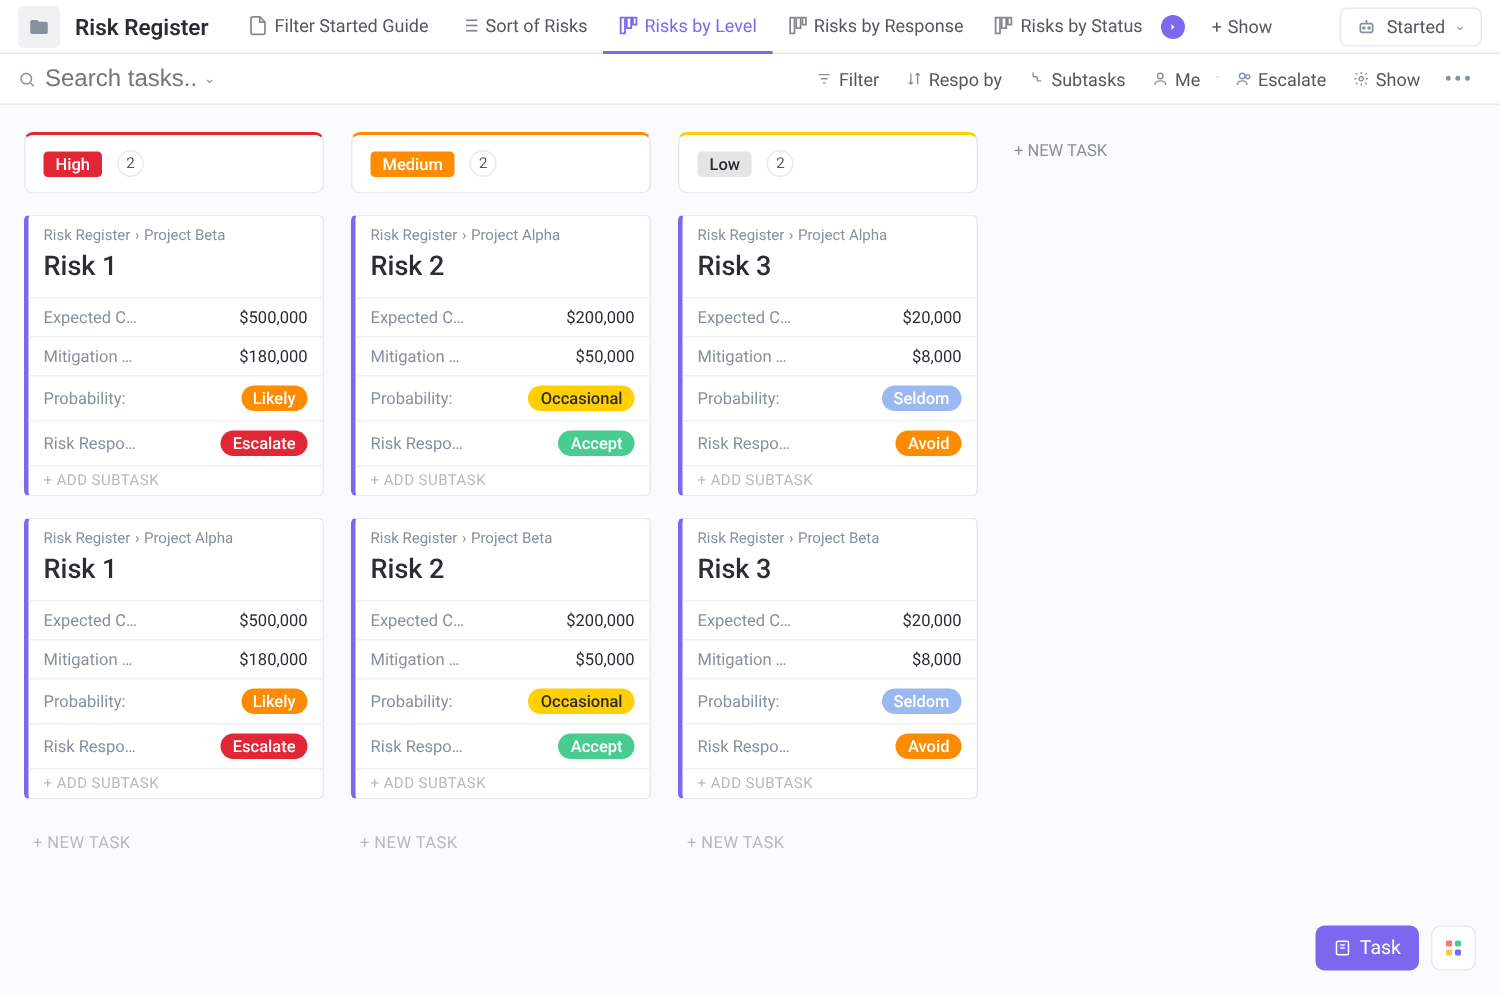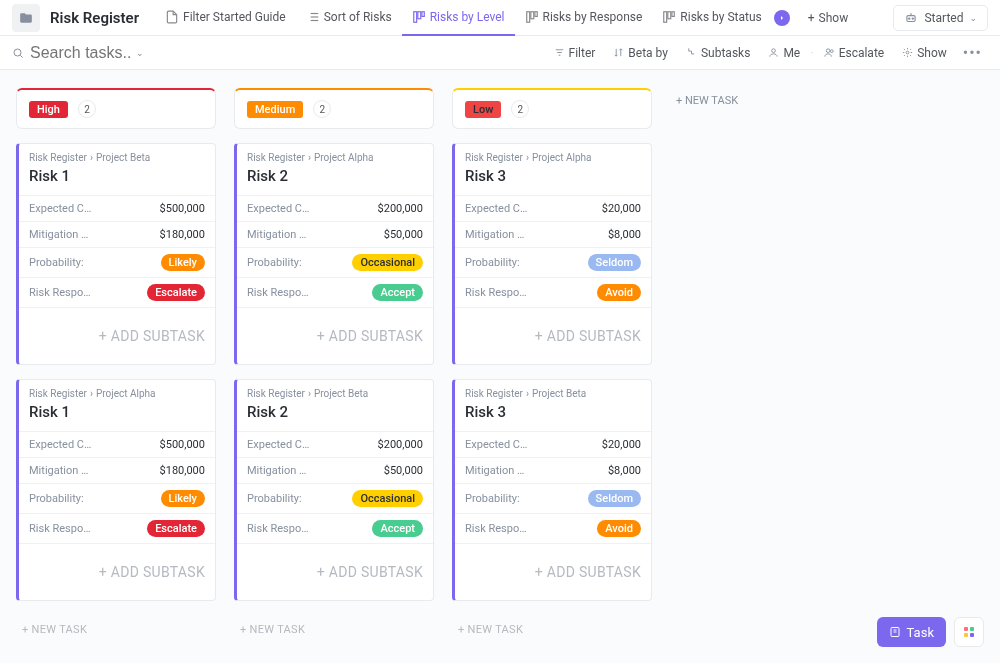--- a/index.html
+++ b/index.html
@@ -33,26 +33,26 @@
 .column { width: 200px; flex-shrink: 0; display: flex; flex-direction: column; gap: 14px; }
 .col-head { background: #fff; border: 1px solid #e8eaed; border-radius: 6px; padding: 10px 12px; display: flex; align-items: center; gap: 10px; border-top: 2px solid var(--accent, #d8dce1); }
 .col-pill { padding: 2px 8px; border-radius: 3px; font-size: 11px; font-weight: 500; color: #fff; }
 .col-pill.empty { background: transparent; color: #2a2e34; font-weight: 500; padding-left: 0; }
 .col-count { width: 18px; height: 18px; border: 1px solid #e8eaed; border-radius: 9px; font-size: 10px; display: flex; align-items: center; justify-content: center; color: #54575d; }
 
 .card { background: #fff; border: 1px solid #e8eaed; border-radius: 4px; border-left: 3px solid #7b68ee; overflow: hidden; }
 .card-head { padding: 8px 10px 10px; }
 .card-crumb { font-size: 10px; color: #87909e; margin-bottom: 4px; }
 .card-crumb .sep { margin: 0 3px; }
-.card-title { font-size: 15px; font-weight: 500; color: #2a2e34; }
+.card-title { font-size: 18px; font-weight: 500; color: #2a2e34; }
 .field-row { display: flex; align-items: center; justify-content: space-between; padding: 6px 10px; border-top: 1px solid #f0f1f3; font-size: 11px; }
 .field-label { color: #87909e; white-space: nowrap; overflow: hidden; text-overflow: ellipsis; max-width: 80px; }
 .field-value { color: #2a2e34; }
 .tag { padding: 2px 8px; border-radius: 10px; font-size: 11px; font-weight: 500; color: #fff; }
-.add-sub { padding: 20px 10px; font-size: 14px; color: #b5bac1; letter-spacing: 0.3px; cursor: pointer; border-top: 1px solid #f0f1f3; text-align: right; }
+.add-sub { padding: 4px 10px; font-size: 10px; color: #b5bac1; letter-spacing: 0.3px; cursor: pointer; border-top: 1px solid #f0f1f3; }
 .new-task-btn { padding: 8px 6px; font-size: 11px; color: #b5bac1; letter-spacing: 0.3px; cursor: pointer; }
 .empty-new-task { padding: 6px; color: #87909e; font-size: 11px; cursor: pointer; }
 
 
 .float-wrap { position: absolute; right: 16px; bottom: 16px; display: flex; gap: 8px; }
 .float-task { background: #7b68ee; color: #fff; padding: 6px 12px; border-radius: 6px; font-size: 13px; display: flex; align-items: center; gap: 6px; cursor: pointer; }
 .float-apps { background: #fff; border: 1px solid #e8eaed; border-radius: 6px; width: 30px; height: 30px; display: flex; align-items: center; justify-content: center; cursor: pointer; }
 .apps-grid { display: grid; grid-template-columns: repeat(2,4px); grid-template-rows: repeat(2,4px); gap: 2px; }
 .apps-grid span:nth-child(1){background:#fd7171;} .apps-grid span:nth-child(2){background:#49cc90;} .apps-grid span:nth-child(3){background:#ffc53d;} .apps-grid span:nth-child(4){background:#7b68ee;}
 .apps-grid span { border-radius: 1px; }
@@ -170,21 +170,21 @@
         <line x1="4" y1="6" x2="20" y2="6"></line>
         <line x1="7" y1="12" x2="17" y2="12"></line>
         <line x1="10" y1="18" x2="14" y2="18"></line>
       </svg>
     <span>Filter</span>
   </div>
   <div class="tool-item">
     <svg width="11" height="11" viewBox="0 0 24 24" fill="none" stroke="#87909e" stroke-width="2">
         <path d="M7 4v16M7 20l-3-3M7 20l3-3M17 20V4M17 4l-3 3M17 4l3 3"></path>
       </svg>
-    <span>Beta by</span>
+    <span>Respo by</span>
   </div>
   <div class="tool-item">
     <svg width="11" height="11" viewBox="0 0 24 24" fill="none" stroke="#87909e" stroke-width="2">
         <path d="M6 3v6M6 9h6M12 9v6M12 15h6"></path>
       </svg>
     <span>Subtasks</span>
   </div>
   <div class="tool-item">
     <svg width="11" height="11" viewBox="0 0 24 24" fill="none" stroke="#87909e" stroke-width="2">
         <circle cx="12" cy="8" r="4"></circle>
@@ -313,21 +313,21 @@
         <div class="field-row">
           <span class="field-label">Risk Respo…</span>
           <span class="tag" style="background:#49cc90">Accept</span>
         </div>
         <div class="add-sub">+ ADD SUBTASK</div>
       </div>
       <div class="new-task-btn">+ NEW TASK</div>
     </div>
     <div class="column">
       <div class="col-head" style="--accent: #ffcf00;">
-        <span class="col-pill" style="background:#ef4444;color:#2a2e34">Low</span>
+        <span class="col-pill" style="background:#e5e5e5;color:#2a2e34">Low</span>
         <span class="col-count">2</span>
       </div>
       <div class="card">
         <div class="card-head">
           <div class="card-crumb">Risk Register<span class="sep">›</span>Project Alpha</div>
           <div class="card-title">Risk 3</div>
         </div>
         <div class="field-row">
           <span class="field-label">Expected C…</span>
           <span class="field-value">$20,000</span>

